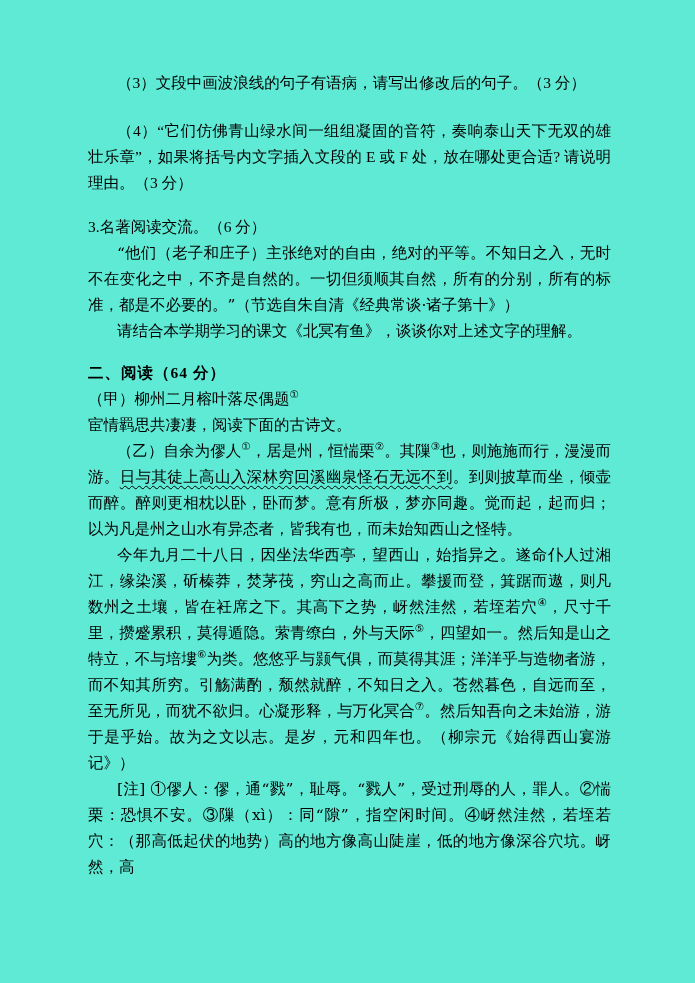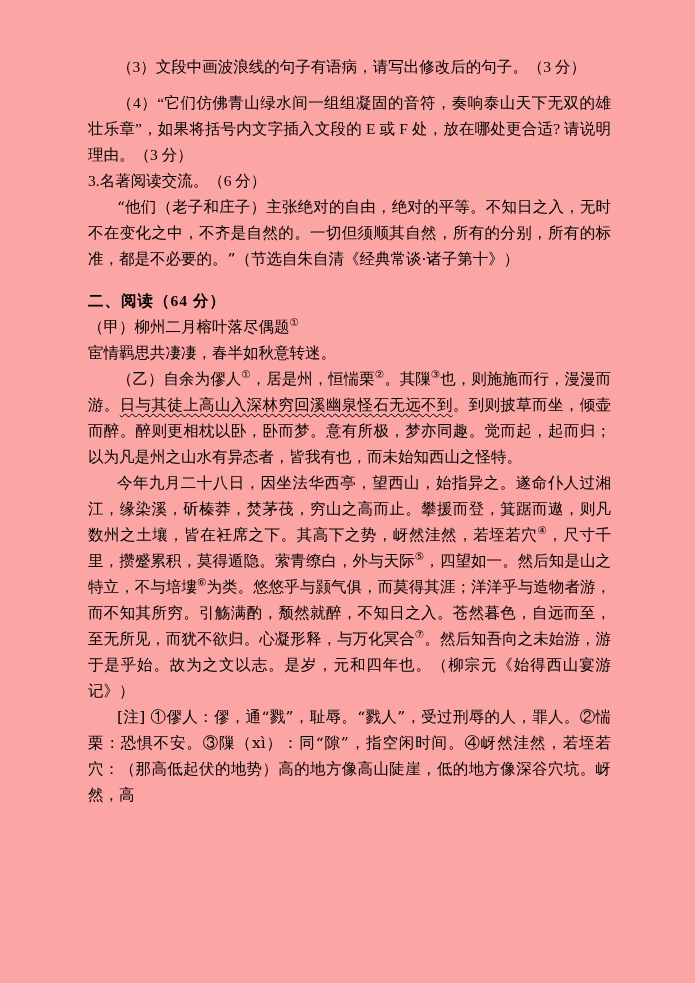--- a/index.html
+++ b/index.html
@@ -3,25 +3,25 @@
 <meta charset="utf-8">
 <style>
   * { margin:0; padding:0; box-sizing:border-box; }
   html,body { background:#ffffff; }
   body {
     width:695px; height:983px;
     font-family:"Liberation Serif","DejaVu Serif",serif;
     color:#000000;
     overflow:hidden;
   }
-  .page { width:695px; height:983px; padding:54px 84px 20px 88px; background:#fca5a5; }
+  .page { width:695px; height:983px; padding:70px 84px 20px 88px; background:#5eead4; }
   .page p { font-size:15.5px; line-height:26px; text-align:justify; }
   .indent { text-indent:29px; }
-  .mt-big { margin-top:10px; }
-  .mt-mid { }
+  .mt-big { margin-top:22px; }
+  .mt-mid { margin-top:18px; }
   .kai { font-family:"DejaVu Serif","Liberation Serif",serif; }
   .section-title { margin-top:16px; text-align:center; font-weight:bold; font-size:17px; letter-spacing:1px; }
   .part-title { font-weight:bold; font-size:16px; text-indent:29px; text-align:left; }
   .center { text-align:right; }
   .sup { font-size:10.5px; vertical-align:super; line-height:0; }
   .wavy { text-decoration:underline; text-decoration-style:wavy; text-decoration-thickness:1px; text-underline-offset:3px; }
   .ul { text-decoration-thickness:1px; text-underline-offset:3px; }
 </style>
 </head>
 <body>
@@ -29,27 +29,28 @@
 <div class="page">
 
   <p class="indent">（3）文段中画波浪线的句子有语病，请写出修改后的句子。（3 分）</p>
 
   <p class="indent mt-big">（4）“它们仿佛青山绿水间一组组凝固的音符，奏响泰山天下无双的雄壮乐章”，如果将括号内文字插入文段的 E 或 F 处，放在哪处更合适? 请说明理由。（3 分）</p>
 
   <p class="mt-mid">3.名著阅读交流。（6 分）</p>
 
   <p class="indent kai">“他们（老子和庄子）主张绝对的自由，绝对的平等。不知日之入，无时不在变化之中，不齐是自然的。一切但须顺其自然，所有的分别，所有的标准，都是不必要的。”（节选自朱自清《经典常谈·诸子第十》）</p>
 
+  <p class="indent">请结合本学期学习的课文《北冥有鱼》，谈谈你对上述文字的理解。</p>
 
   <p class="section-title">二、阅读（64 分）</p>
 
 
   <p class="center kai"><span>（甲）柳州二月榕叶落尽偶题</span><span class="sup">①</span></p>
 
-  <p class="center kai">宦情羁思共凄凄，春半如秋意转迷。</p>
+  <p class="center kai">宦情羁思共凄凄，阅读下面的古诗文。</p>
 
 
 
   <p class="indent kai"><span>（乙）自余为僇人</span><span class="sup">①</span><span>，居是州，恒惴栗</span><span class="sup">②</span><span>。其隟</span><span class="sup">③</span><span>也，则施施而行，漫漫而游。</span><span class="wavy">日与其徒上高山入深林穷回溪幽泉怪石无远不到</span><span>。到则披草而坐，倾壶而醉。醉则更相枕以卧，卧而梦。意有所极，梦亦同趣。觉而起，起而归；以为凡是州之山水有异态者，皆我有也，而未始知西山之怪特。</span></p>
 
   <p class="indent kai"><span>今年九月二十八日，因坐法华西亭，望西山，始指异之。遂命仆人过湘江，缘染溪，斫榛莽，焚茅茷，</span><span class="ul">穷山之高而止</span><span>。攀援而登，箕踞而遨，则凡数州之土壤，皆在衽席之下。其高下之势，岈然洼然，若垤若穴</span><span class="sup">④</span><span>，尺寸千里，攒蹙累积，莫得遁隐。萦青缭白，外与天际</span><span class="sup">⑤</span><span>，四望如一。然后知是山之特立，不与培塿</span><span class="sup">⑥</span><span>为类。悠悠乎与颢气俱，而莫得其涯；洋洋乎与造物者游，而不知其所穷。引觞满酌，颓然就醉，不知日之入。苍然暮色，自远而至，至无所见，而犹不欲归。心凝形释，与万化冥合</span><span class="sup">⑦</span><span>。然后知吾向之未始游，游于是乎始。</span><span class="ul">故为之文以志。</span><span>是岁，元和四年也。（柳宗元《始得西山宴游记》）</span></p>
 
   <p class="indent kai">[注] ①僇人：僇，通“戮”，耻辱。“戮人”，受过刑辱的人，罪人。②惴栗：恐惧不安。③隟（xì）：同“隙”，指空闲时间。④岈然洼然，若垤若穴：（那高低起伏的地势）高的地方像高山陡崖，低的地方像深谷穴坑。岈然，高</p>
 
 </div>

